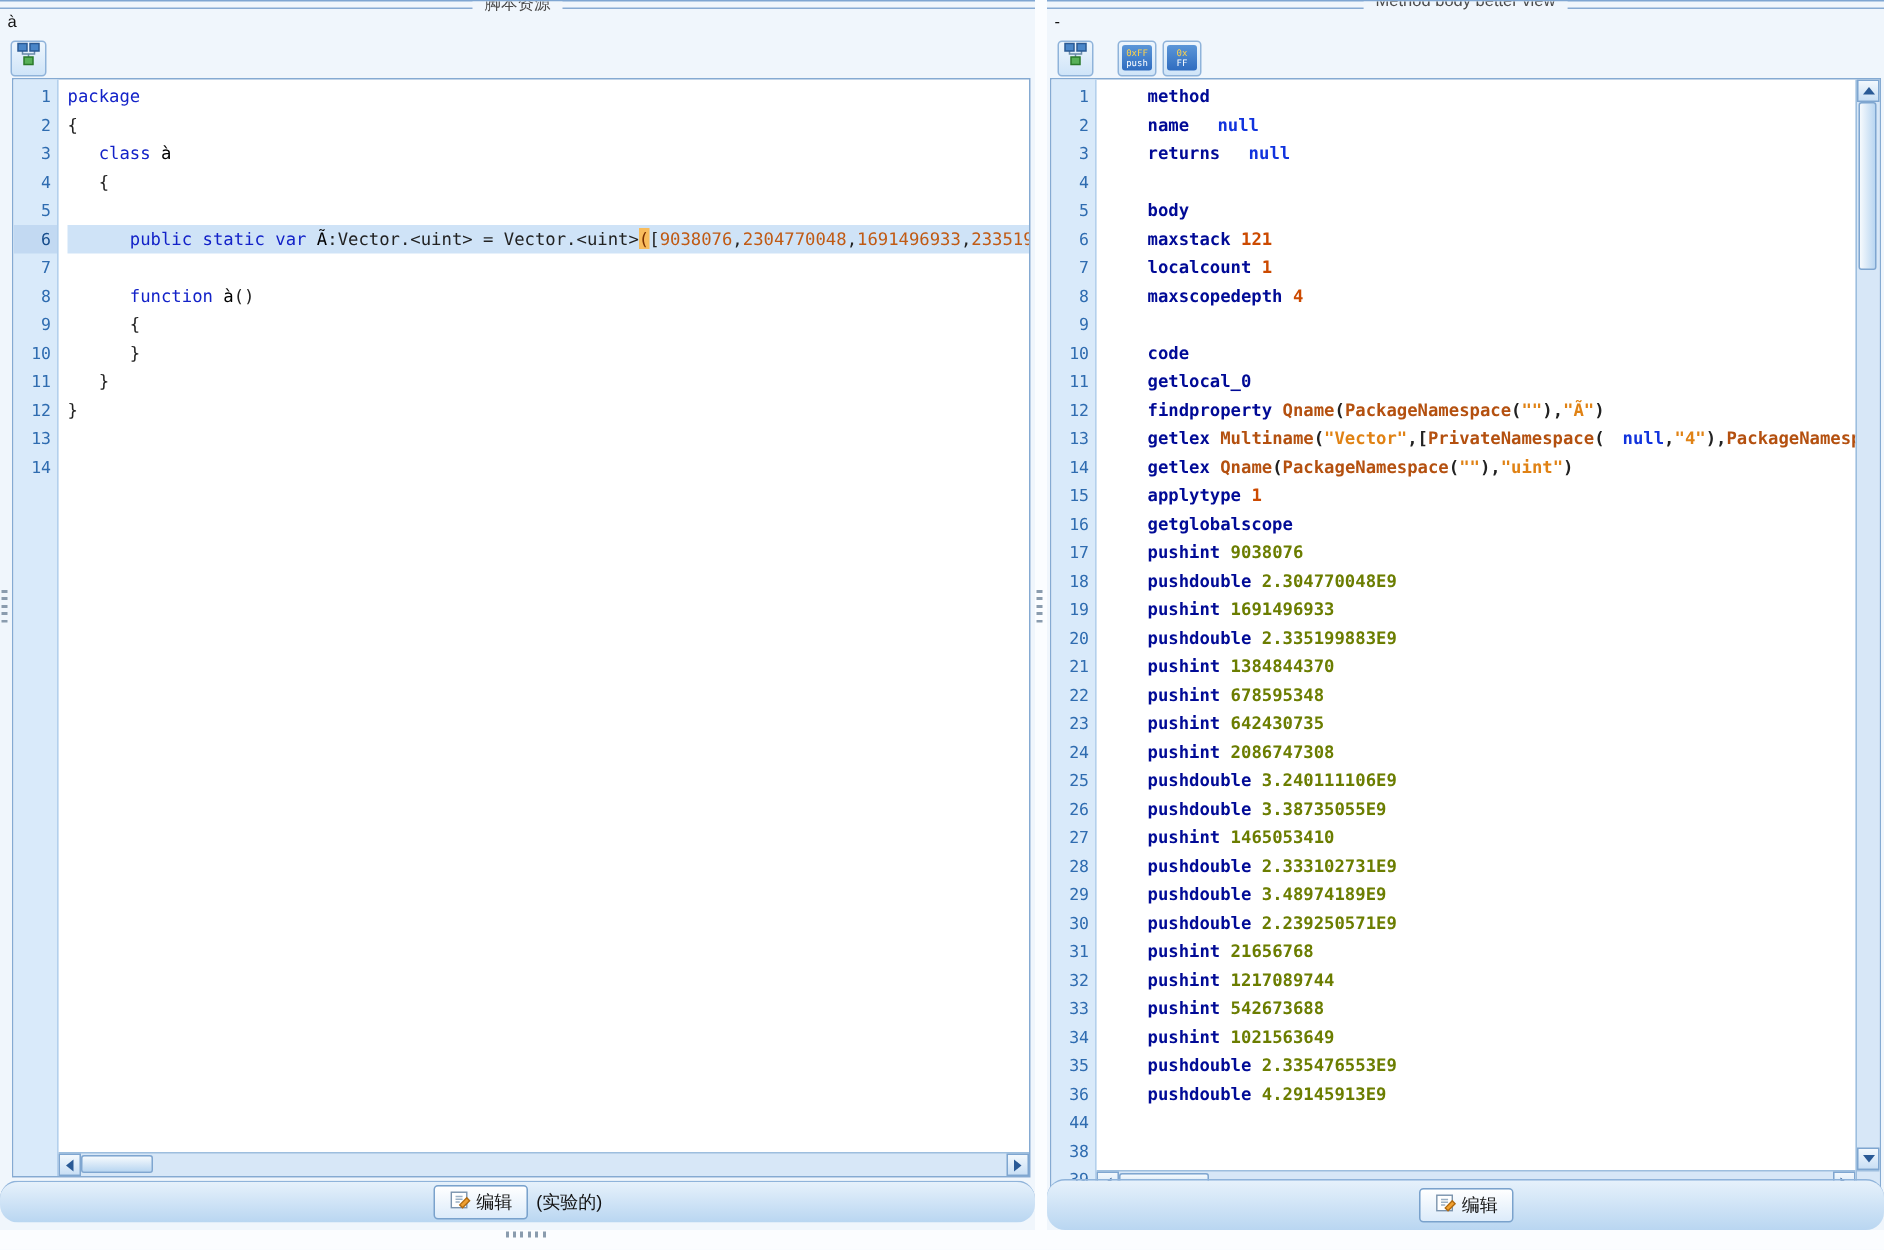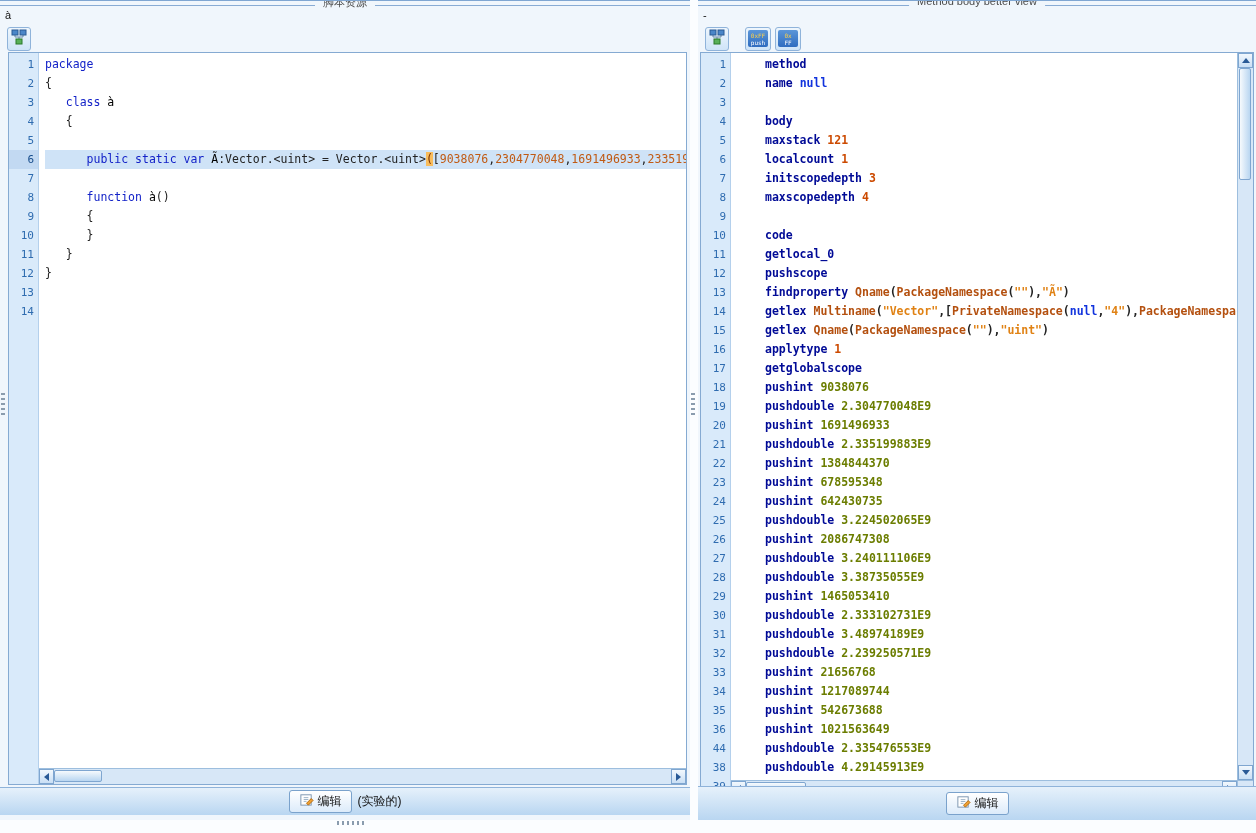--- a/index.html
+++ b/index.html
@@ -45,21 +45,21 @@
   
   .editor-left .tk-kw{color:#1322c8;}
   .editor-left .tk-id{color:#000;}
   .editor-left .tk-pl{color:#222;}
   .editor-left .tk-num{color:#c05a14;}
   .editor-left .tk-brk{background:#f8bc5c;color:#7a3000;}
 
   
   .editor-right .code-line{font-weight:bold;}
   .editor-right .tk-kw{color:#000a96;margin-left:28px;}
-  .editor-right .tk-null{color:#1133dd;}
+  .editor-right .tk-null{color:#1133dd;margin-left:12px;}
   .editor-right .tk-num{color:#cc4a00;}
   .editor-right .tk-val{color:#6b7d00;}
   .editor-right .tk-fn{color:#b4500f;}
   .editor-right .tk-str{color:#e08214;}
   .editor-right .tk-pl{color:#222;}
 
   .hscrollbar{height:15px;flex:none;border-top:1px solid #9dbede;background:#d7e7f7;
     display:flex;align-items:stretch;}
   .vscrollbar{width:15px;flex:none;border-left:1px solid #9dbede;background:#d7e7f7;
     display:flex;flex-direction:column;}
@@ -74,21 +74,21 @@
   .v-thumb{top:0;left:1px;width:12px;height:112px;background:linear-gradient(90deg,#f6fafd,#b9d6f1);}
   .corner{height:15px;flex:none;border-top:1px solid #9dbede;background:#d7e7f7;}
   .tri{width:0;height:0;}
   .tri-left{border:4px solid transparent;border-left:none;border-right:5px solid #2a5a96;}
   .tri-right{border:4px solid transparent;border-right:none;border-left:5px solid #2a5a96;}
   .tri-up{border:4px solid transparent;border-top:none;border-bottom:5px solid #2a5a96;}
   .tri-down{border:4px solid transparent;border-bottom:none;border-top:5px solid #2a5a96;}
 
   .footer{position:absolute;left:0;width:100%;background:linear-gradient(#e6f1fb,#b9d6f1);
     border-top:1px solid #8fb3da;display:flex;align-items:center;justify-content:center;
-    gap:6px;font-size:12px;color:#111;}
+    gap:6px;font-size:12px;color:#111;border-radius:12px;}
   .footer-left{top:787px;height:27px;}
   .footer-right{bottom:0;height:33px;}
   .edit-btn{display:inline-flex;align-items:center;gap:4px;padding:1px 9px 2px;
     border:1px solid #7aa2cc;border-radius:3px;background:linear-gradient(#ffffff,#dcebfa);
     font-size:12px;color:#111;cursor:pointer;}
 
   .v-grip{position:absolute;width:4px;height:22px;
     background:repeating-linear-gradient(#8a9cae 0 2px,transparent 2px 5px);}
   .h-grip{position:absolute;width:28px;height:4px;
     background:repeating-linear-gradient(90deg,#8a9cae 0 2px,transparent 2px 5px);}
@@ -249,43 +249,41 @@
         <div class="ln">35</div>
         <div class="ln">36</div>
         <div class="ln">44</div>
         <div class="ln">38</div>
         <div class="ln">39</div>
       </div>
     <div class="code-col">
       <div class="code-view">
           <div class="code-line"><span class="tk-kw">method</span></div>
           <div class="code-line"><span class="tk-kw">name</span><span class="tk-pl"> </span><span class="tk-null">null</span></div>
+          <div class="code-line"><span class="tk-kw">returns</span><span class="tk-pl"> </span><span class="tk-null">null</span></div>
           <div class="code-line"></div>
           <div class="code-line"><span class="tk-kw">body</span></div>
           <div class="code-line"><span class="tk-kw">maxstack</span><span class="tk-pl"> </span><span class="tk-num">121</span></div>
           <div class="code-line"><span class="tk-kw">localcount</span><span class="tk-pl"> </span><span class="tk-num">1</span></div>
-          <div class="code-line"><span class="tk-kw">initscopedepth</span><span class="tk-pl"> </span><span class="tk-num">3</span></div>
           <div class="code-line"><span class="tk-kw">maxscopedepth</span><span class="tk-pl"> </span><span class="tk-num">4</span></div>
           <div class="code-line"></div>
           <div class="code-line"><span class="tk-kw">code</span></div>
           <div class="code-line"><span class="tk-kw">getlocal_0</span></div>
-          <div class="code-line"><span class="tk-kw">pushscope</span></div>
           <div class="code-line"><span class="tk-kw">findproperty</span><span class="tk-pl"> </span><span class="tk-fn">Qname</span><span class="tk-pl">(</span><span class="tk-fn">PackageNamespace</span><span class="tk-pl">(</span><span class="tk-str">""</span><span class="tk-pl">),</span><span class="tk-str">"Ã"</span><span class="tk-pl">)</span></div>
           <div class="code-line"><span class="tk-kw">getlex</span><span class="tk-pl"> </span><span class="tk-fn">Multiname</span><span class="tk-pl">(</span><span class="tk-str">"Vector"</span><span class="tk-pl">,[</span><span class="tk-fn">PrivateNamespace</span><span class="tk-pl">(</span><span class="tk-null">null</span><span class="tk-pl">,</span><span class="tk-str">"4"</span><span class="tk-pl">),</span><span class="tk-fn">PackageNamespace</span><span class="tk-pl">(</span><span class="tk-str">""</span></div>
           <div class="code-line"><span class="tk-kw">getlex</span><span class="tk-pl"> </span><span class="tk-fn">Qname</span><span class="tk-pl">(</span><span class="tk-fn">PackageNamespace</span><span class="tk-pl">(</span><span class="tk-str">""</span><span class="tk-pl">),</span><span class="tk-str">"uint"</span><span class="tk-pl">)</span></div>
           <div class="code-line"><span class="tk-kw">applytype</span><span class="tk-pl"> </span><span class="tk-num">1</span></div>
           <div class="code-line"><span class="tk-kw">getglobalscope</span></div>
           <div class="code-line"><span class="tk-kw">pushint</span><span class="tk-pl"> </span><span class="tk-val">9038076</span></div>
           <div class="code-line"><span class="tk-kw">pushdouble</span><span class="tk-pl"> </span><span class="tk-val">2.304770048E9</span></div>
           <div class="code-line"><span class="tk-kw">pushint</span><span class="tk-pl"> </span><span class="tk-val">1691496933</span></div>
           <div class="code-line"><span class="tk-kw">pushdouble</span><span class="tk-pl"> </span><span class="tk-val">2.335199883E9</span></div>
           <div class="code-line"><span class="tk-kw">pushint</span><span class="tk-pl"> </span><span class="tk-val">1384844370</span></div>
           <div class="code-line"><span class="tk-kw">pushint</span><span class="tk-pl"> </span><span class="tk-val">678595348</span></div>
           <div class="code-line"><span class="tk-kw">pushint</span><span class="tk-pl"> </span><span class="tk-val">642430735</span></div>
-          <div class="code-line"><span class="tk-kw">pushdouble</span><span class="tk-pl"> </span><span class="tk-val">3.224502065E9</span></div>
           <div class="code-line"><span class="tk-kw">pushint</span><span class="tk-pl"> </span><span class="tk-val">2086747308</span></div>
           <div class="code-line"><span class="tk-kw">pushdouble</span><span class="tk-pl"> </span><span class="tk-val">3.240111106E9</span></div>
           <div class="code-line"><span class="tk-kw">pushdouble</span><span class="tk-pl"> </span><span class="tk-val">3.38735055E9</span></div>
           <div class="code-line"><span class="tk-kw">pushint</span><span class="tk-pl"> </span><span class="tk-val">1465053410</span></div>
           <div class="code-line"><span class="tk-kw">pushdouble</span><span class="tk-pl"> </span><span class="tk-val">2.333102731E9</span></div>
           <div class="code-line"><span class="tk-kw">pushdouble</span><span class="tk-pl"> </span><span class="tk-val">3.48974189E9</span></div>
           <div class="code-line"><span class="tk-kw">pushdouble</span><span class="tk-pl"> </span><span class="tk-val">2.239250571E9</span></div>
           <div class="code-line"><span class="tk-kw">pushint</span><span class="tk-pl"> </span><span class="tk-val">21656768</span></div>
           <div class="code-line"><span class="tk-kw">pushint</span><span class="tk-pl"> </span><span class="tk-val">1217089744</span></div>
           <div class="code-line"><span class="tk-kw">pushint</span><span class="tk-pl"> </span><span class="tk-val">542673688</span></div>

